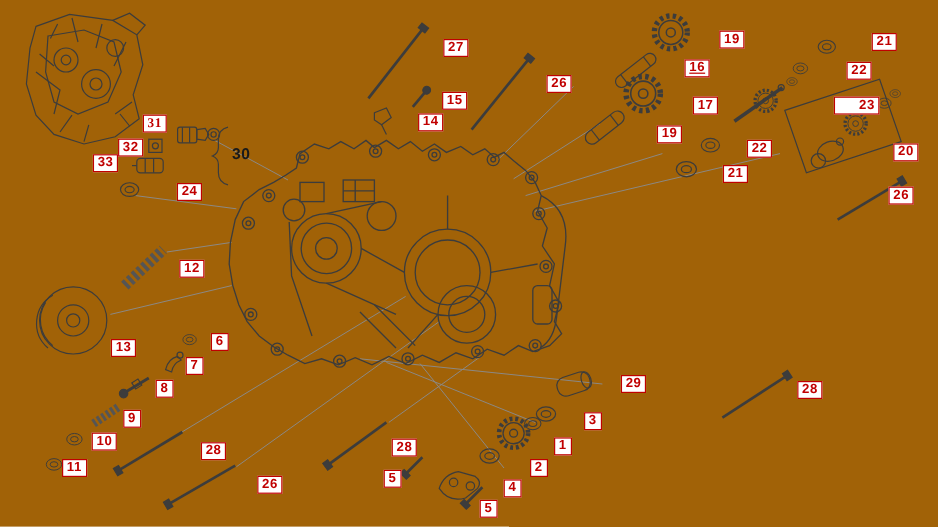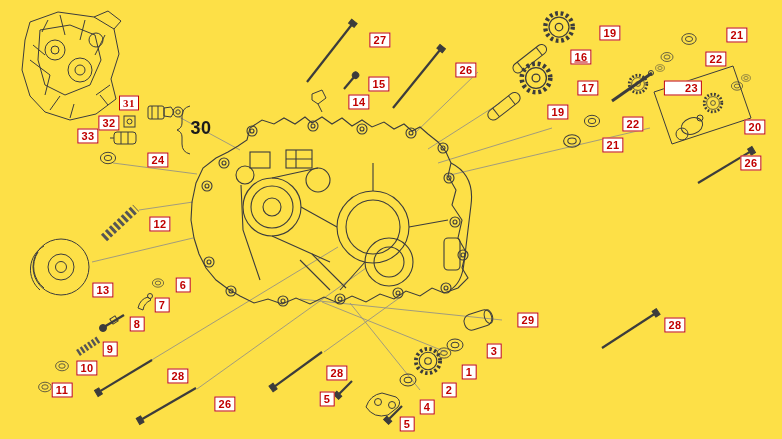--- a/index.html
+++ b/index.html
@@ -1,19 +1,19 @@
 <!DOCTYPE html>
 <html style="--label-color: #c00000;"><head>
 <meta charset="utf-8">
 <style>
   html,body{margin:0;padding:0;background:#fff;}
   .stage{
     position:relative;
     width:782px;height:439px;
-    background:#fde047;
+    background:#a16207;
     font-family:"Liberation Sans", sans-serif;
     overflow:hidden;
   }
   .stage svg{position:absolute;left:0;top:0;}
   .callout-layer{position:absolute;left:0;top:0;width:100%;height:100%;}
   .callout{
     position:absolute;
     transform:translate(-50%,-50%);
     border:1.6px solid var(--label-color,#c00000);
     color:var(--label-color,#c00000);
@@ -23,21 +23,21 @@
     line-height:13px;
     padding:0 3px;
     letter-spacing:0.5px;
     cursor:pointer;
     white-space:nowrap;
   }
   .callout.plain{
     border:none;
     background:transparent;
     color:#1a1a1a;
-    font-size:18px;
+    font-size:13px;
     cursor:default;
   }
 </style>
 </head>
 <body>
 
 <div class="stage">
 
   <svg width="782" height="439" viewBox="0 0 782 439">
     <defs>
@@ -300,21 +300,21 @@
 
   <div class="callout-layer">
       <div class="callout" style="left: 380px; top: 40px;">27</div>
       <div class="callout" style="left: 466px; top: 70px;">26</div>
       <div class="callout" style="left: 610px; top: 33px;">19</div>
       <div class="callout" style="left: 737px; top: 35px;">21</div>
       <div class="callout" style="left: 581px; top: 57px; text-decoration: underline;">16</div>
       <div class="callout" style="left: 716px; top: 59px;">22</div>
       <div class="callout" style="left: 379px; top: 84px;">15</div>
       <div class="callout" style="left: 588px; top: 88px;">17</div>
-      <div class="callout" style="left: 683px; top: 88px; padding-left: 20px;">23</div>
+      <div class="callout" style="left: 714px; top: 88px; padding-left: 20px;">23</div>
       <div class="callout" style="left: 359px; top: 102px; text-align: center;">14</div>
       <div class="callout" style="left: 558px; top: 112px;">19</div>
       <div class="callout" style="left: 129px; top: 103px; font-family: Liberation Serif, serif;">31</div>
       <div class="callout" style="left: 109px; top: 123px;">32</div>
       <div class="callout plain" style="left: 201px; top: 128px;">30</div>
       <div class="callout" style="left: 88px; top: 136px;">33</div>
       <div class="callout" style="left: 633px; top: 124px;">22</div>
       <div class="callout" style="left: 755px; top: 127px;">20</div>
       <div class="callout" style="left: 158px; top: 160px;">24</div>
       <div class="callout" style="left: 613px; top: 145px;">21</div>

